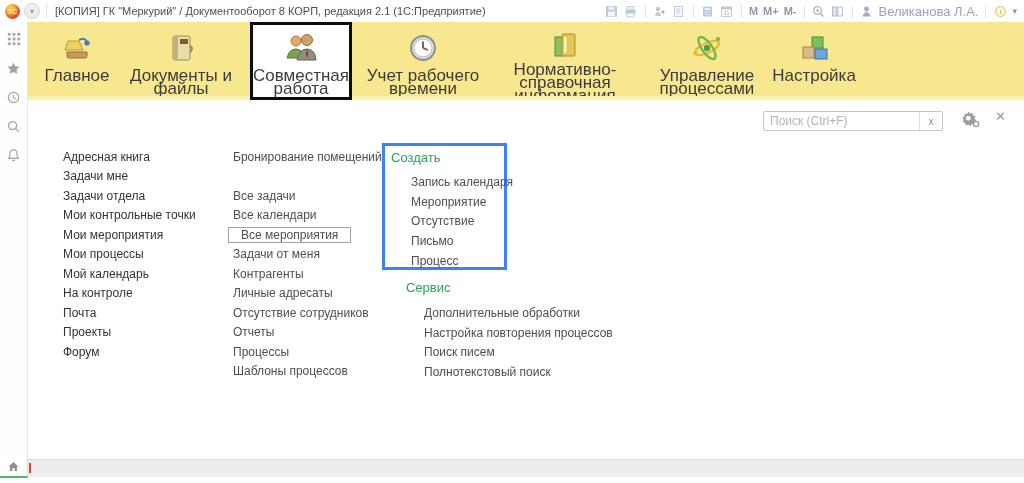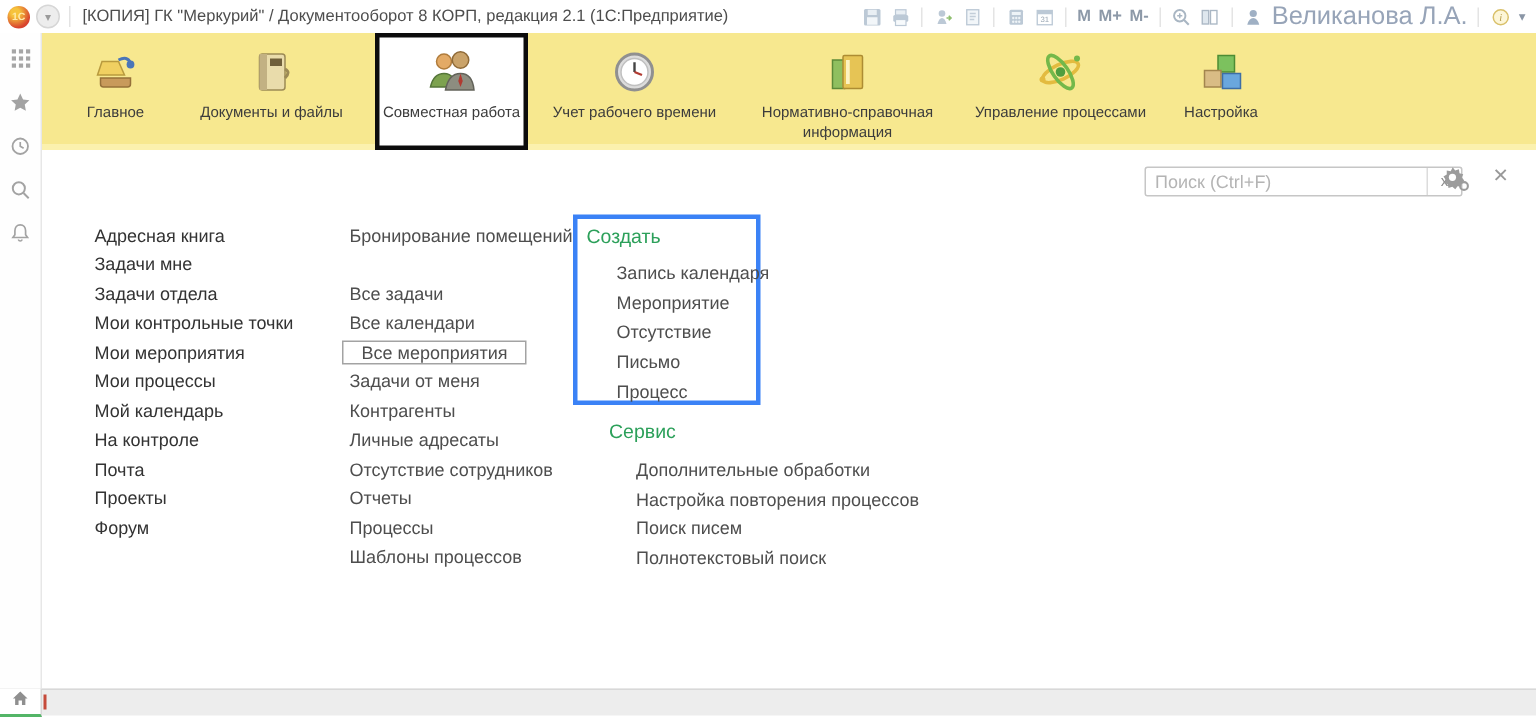--- a/index.html
+++ b/index.html
@@ -13,43 +13,43 @@
         background:radial-gradient(circle at 35% 30%,#f6c33c 20%,#d8442e 70%);
         color:#ffe9a8;font-size:7px;font-weight:bold;display:flex;align-items:center;justify-content:center}
   .sysmenu{width:14px;height:14px;border-radius:50%;background:#ededed;border:1px solid #d6d6d6;margin-left:4px;
            color:#9a9a9a;font-size:8px;display:flex;align-items:center;justify-content:center}
   .tb-divider{width:1px;height:14px;background:#e3e3e3;margin:0 6px}
   .app-title{white-space:nowrap;margin-left:2px}
   .tb-right{margin-left:auto;display:flex;align-items:center;gap:5px;padding-right:7px}
   .tb-icon{width:14px;height:14px;display:flex;align-items:center;justify-content:center}
   .tb-sep{width:1px;height:13px;background:#e4e4e4;margin:0 2px}
   .mbtn{color:#8d99a8;font-size:11px;font-weight:bold;letter-spacing:0}
-  .user-name{color:#97a4b8;font-size:17px;white-space:nowrap}
+  .user-name{color:#97a4b8;font-size:13px;white-space:nowrap}
   .caret{color:#8a96a6;font-size:9px;line-height:1}
 
   
   .sidebar{position:absolute;top:22px;left:0;width:28px;bottom:24px;background:#fefefe;
            border-right:1px solid #e7e7e7;display:flex;flex-direction:column;align-items:center;
            padding-top:9px;gap:13px;box-sizing:border-box}
   .sb-icon{width:16px;height:16px;display:flex;align-items:center;justify-content:center;cursor:pointer}
 
   
   .ribbon{position:absolute;top:22px;left:28px;right:0;height:78px;background:#f7e88f}
   .ribbon:after{content:"";position:absolute;left:0;right:0;bottom:0;height:4px;background:#fbf1ae}
   .tabs{display:flex;height:100%;padding-left:14px;align-items:stretch}
   .tab{display:flex;flex-direction:column;align-items:center;padding-top:7px;box-sizing:border-box;
-       font-size:10px;line-height:13px;color:#3c3c3c;text-align:center;cursor:pointer;margin-right:6px}
+       font-size:17px;line-height:13px;color:#3c3c3c;text-align:center;cursor:pointer;margin-right:6px}
   .tab .ticon{height:40px;display:flex;align-items:center;justify-content:center}
   .tab.active{background:#fff;border:3px solid #0c0c0c;padding-top:4px;z-index:2}
   .w1{width:70px}.w2{width:126px}.w3{width:102px}.w4{width:130px}.w5{width:142px}.w6{width:130px}.w7{width:72px}
 
   
   .page{position:absolute;top:100px;left:28px;right:0;bottom:24px;background:#fff;font-size:12px}
 
-  .search-box{position:absolute;left:735px;top:11px;width:212px;height:20px;border:1px solid #c6c6c6;
+  .search-box{position:absolute;left:735px;top:11px;width:180px;height:20px;border:1px solid #c6c6c6;
               border-radius:2px;display:flex;box-sizing:border-box;background:#fff}
   .search-box input{flex:1;min-width:0;border:0;outline:0;padding:0 6px;font-size:12px;color:#444;
                     font-family:"Liberation Sans",sans-serif;background:transparent}
   .search-box input::placeholder{color:#b4b4b4}
   .search-clear{width:22px;border-left:1px solid #dcdcdc;display:flex;align-items:center;justify-content:center;
                 color:#8a8a8a;font-size:10px;cursor:pointer}
   .gear-btn{position:absolute;left:932px;top:11px;cursor:pointer}
   .close-btn{position:absolute;left:967px;top:10px;color:#999;font-size:13px;cursor:pointer;line-height:1}
 
   .col{position:absolute;top:47px}

